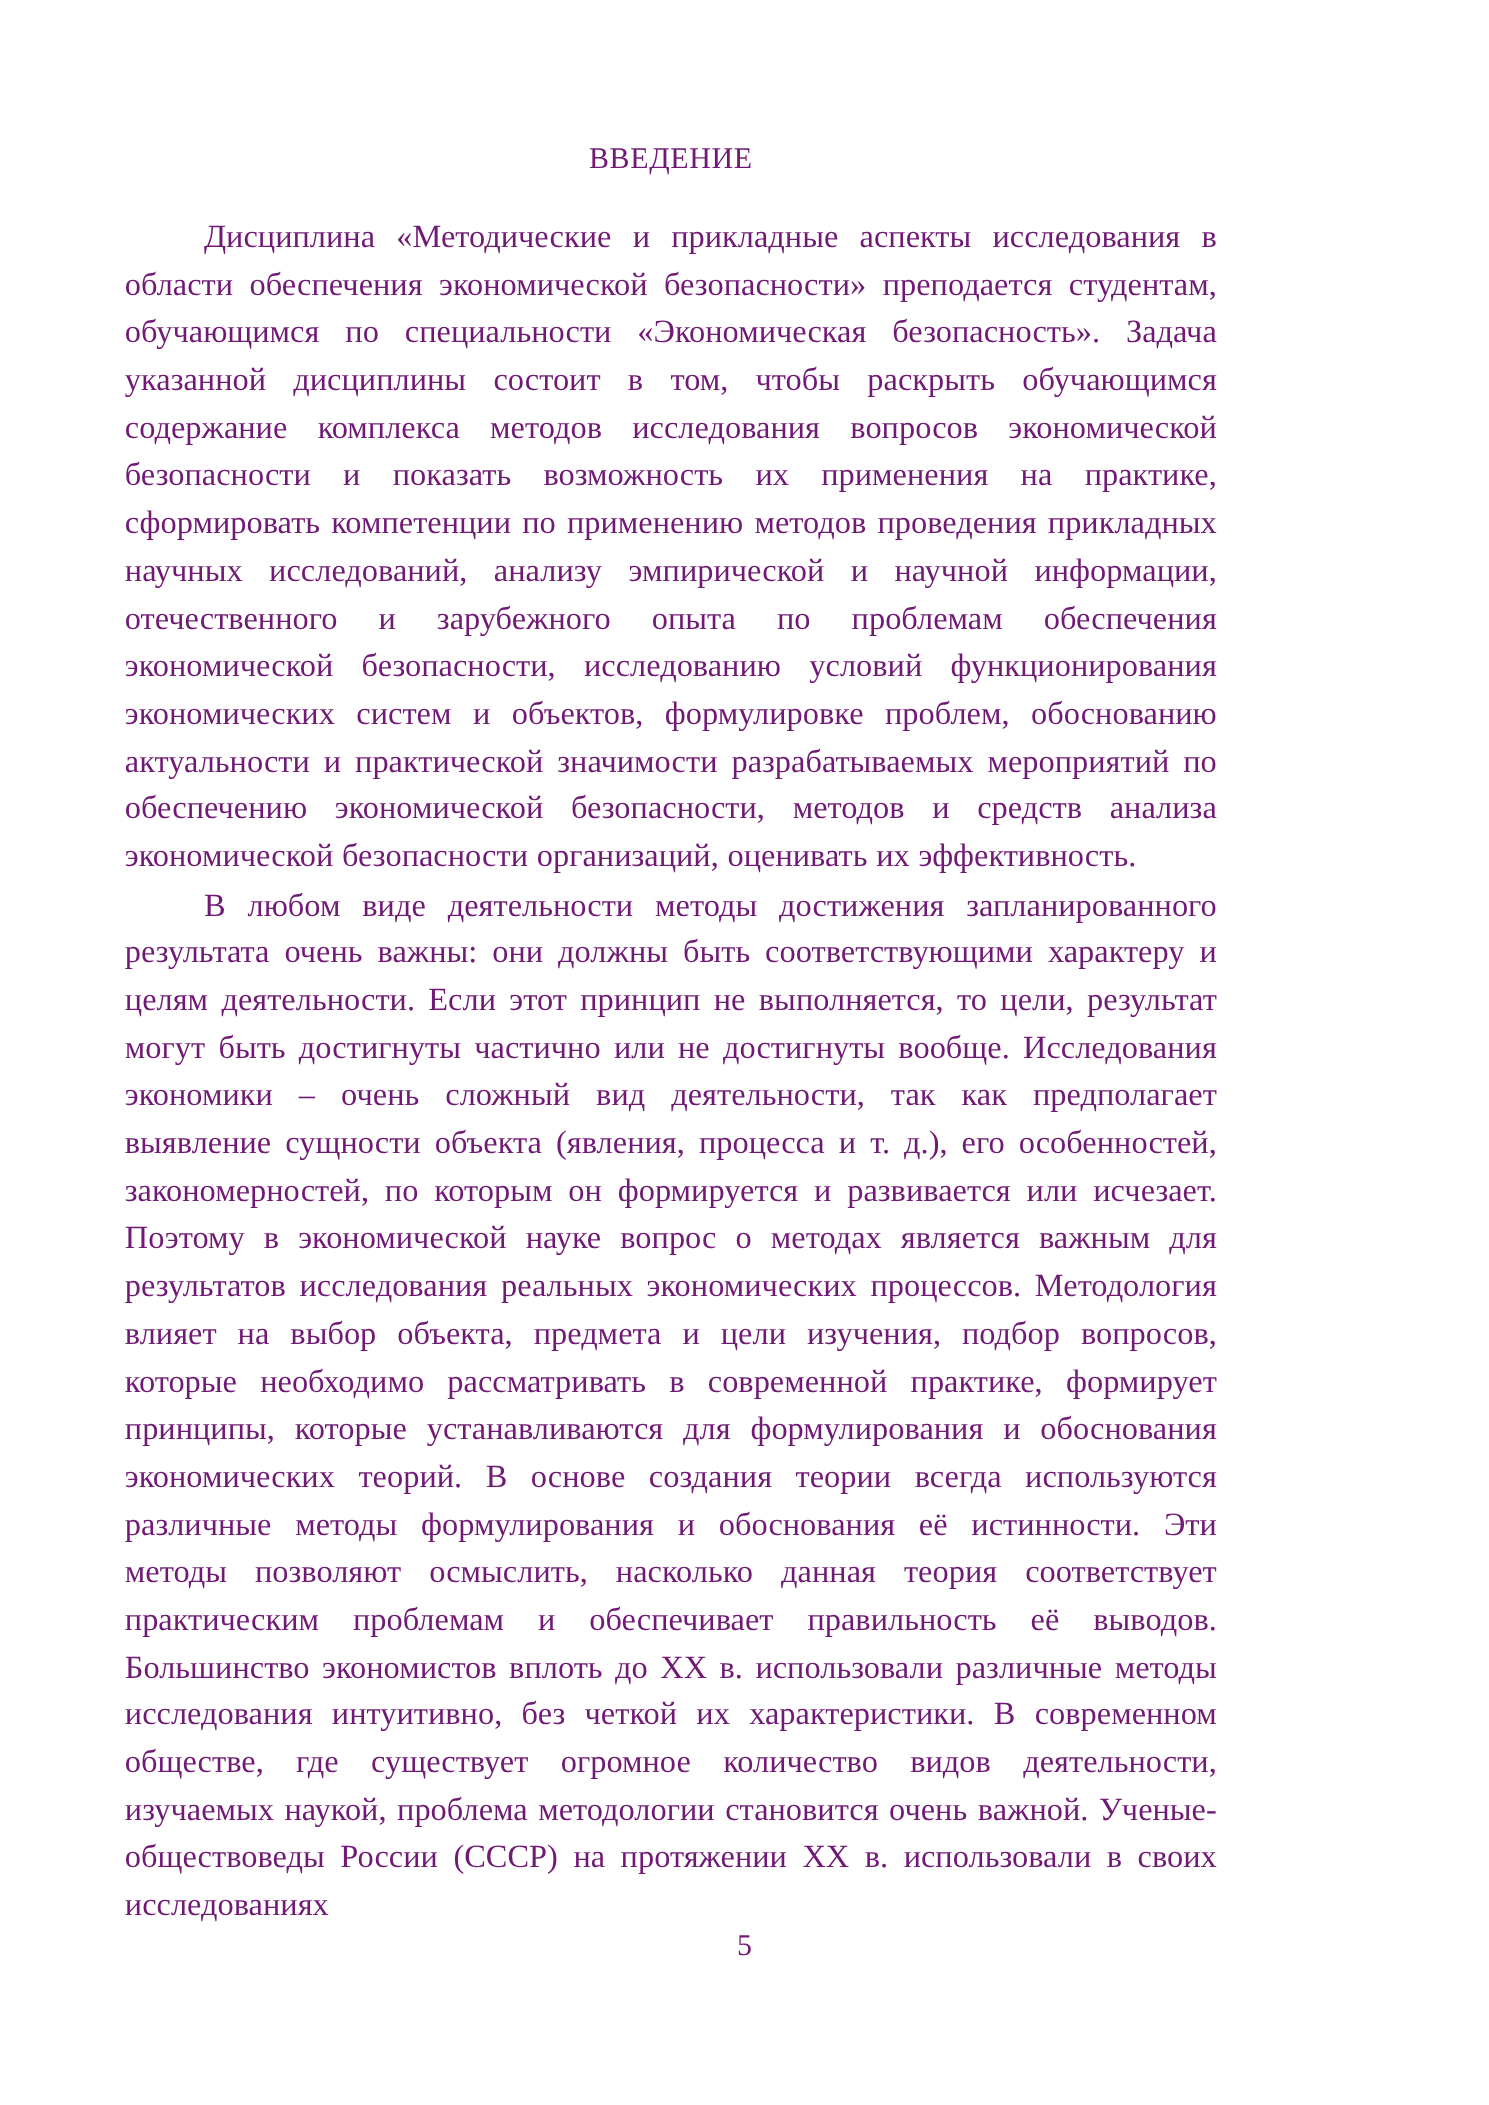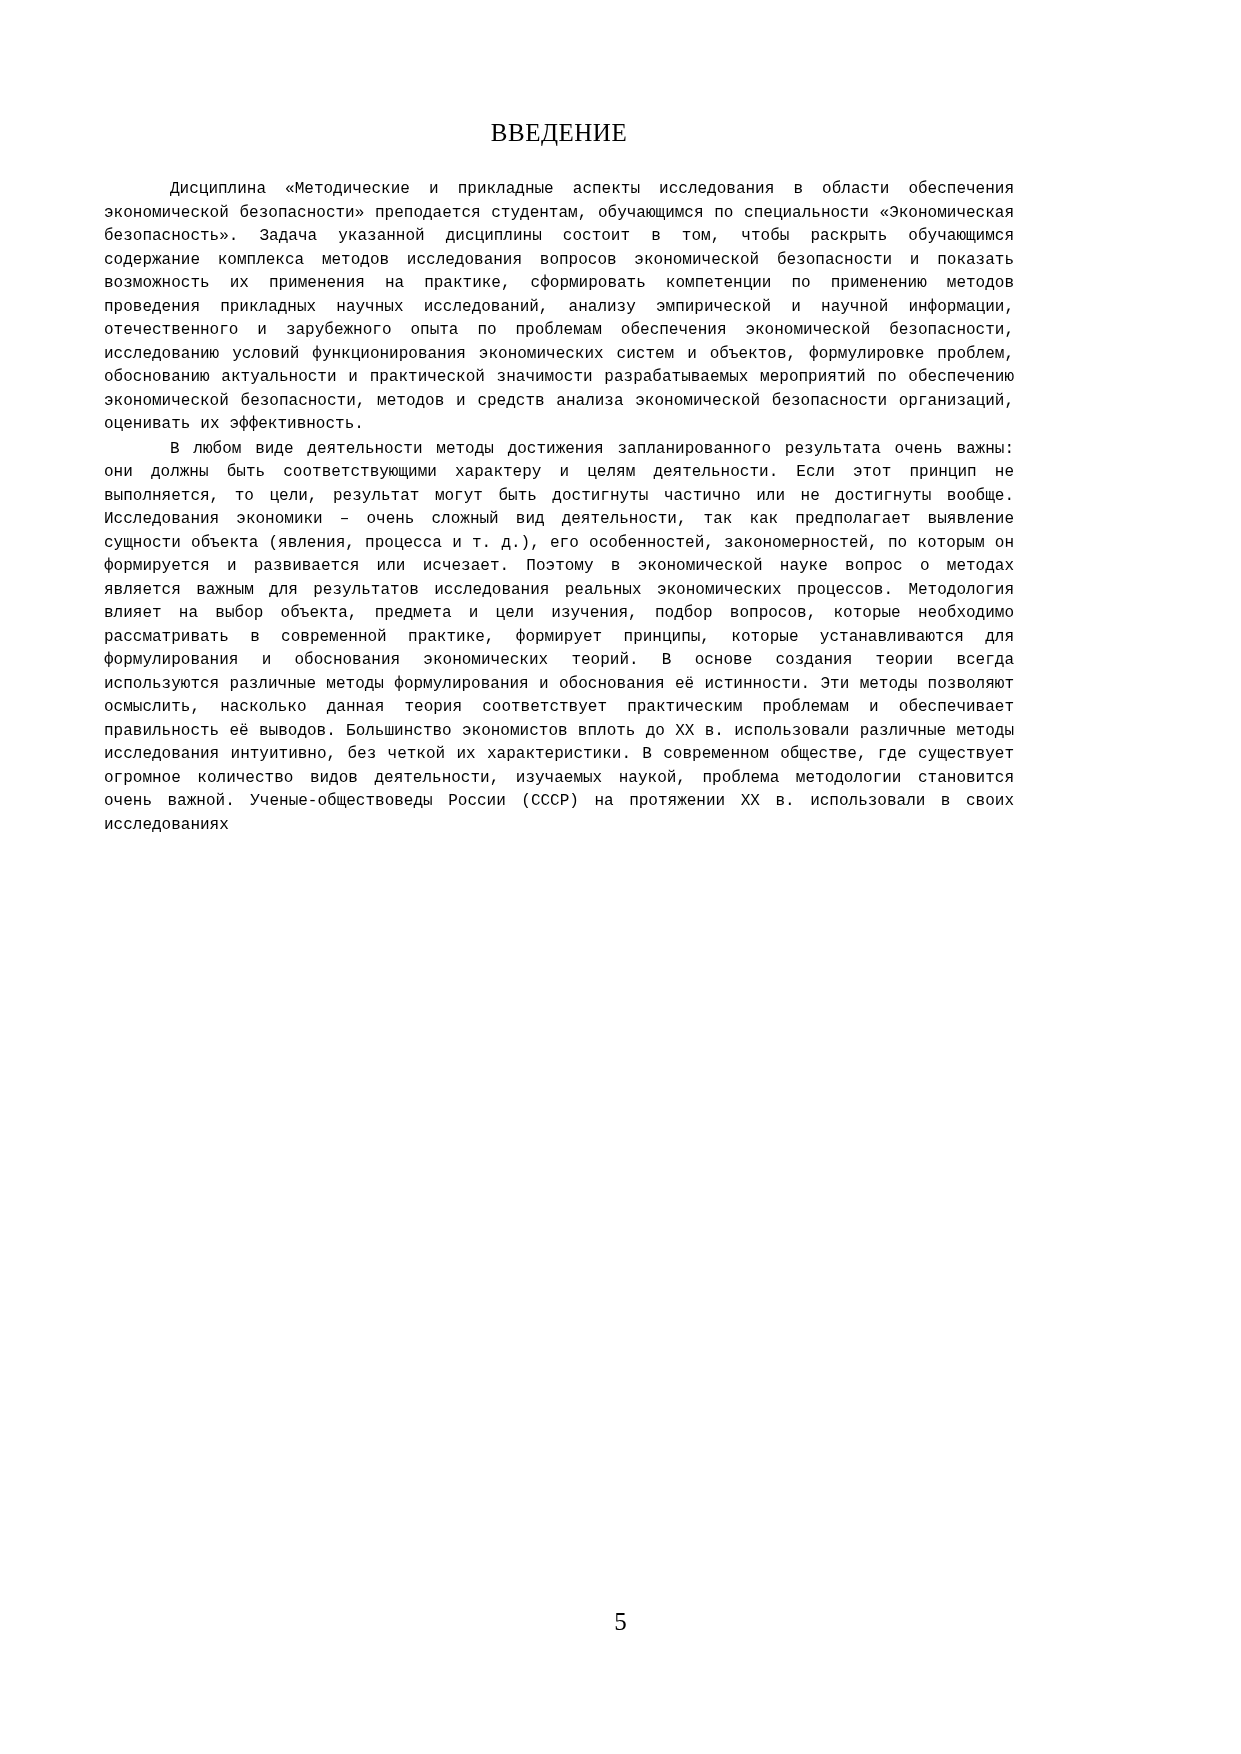--- a/index.html
+++ b/index.html
@@ -7,46 +7,45 @@
     padding: 0;
     background: #ffffff;
   }
   .page {
     position: relative;
     width: 1241px;
     height: 1754px;
     margin: 0 auto;
     background: #ffffff;
     font-family: "Liberation Serif", "DejaVu Serif", serif;
-    color: #000000;
+    color: #701a75;
     box-sizing: border-box;
   }
   .content {
     position: absolute;
     left: 104px;
     top: 118px;
     width: 910px;
   }
   .doc-title {
     text-align: center;
     font-size: 25px;
     letter-spacing: 0.5px;
     margin: 0 0 30px 0;
     font-weight: normal;
     line-height: 1.2;
   }
   .para {
-    font-size: 16px;
+    font-size: 27px;
     line-height: 1.47;
     text-align: justify;
     text-indent: 66px;
     margin: 0 0 0 0;
     hyphens: manual;
     word-spacing: 0.02em;
-    font-family: Liberation Mono, monospace;
   }
   .para + .para {
     margin-top: 1px;
   }
   .page-number {
     position: absolute;
     left: 0;
     right: 0;
     top: 1608px;
     text-align: center;

